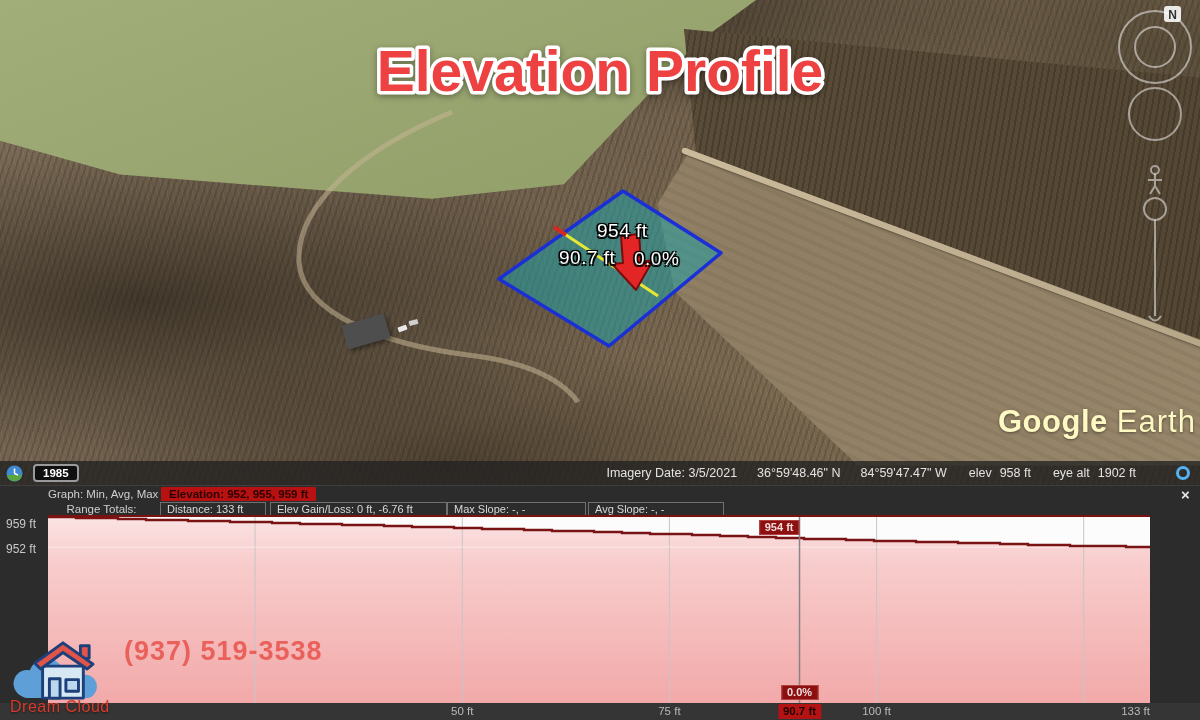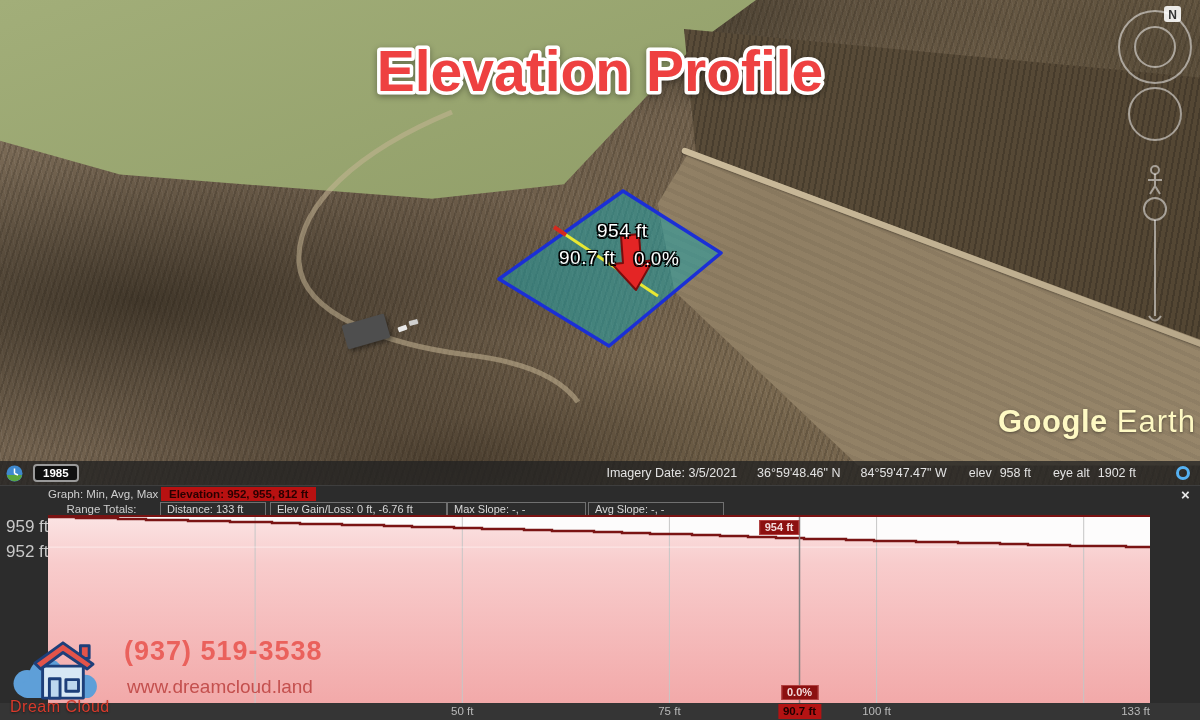--- a/index.html
+++ b/index.html
@@ -71,21 +71,21 @@
     font-weight:bold;font-size:11.5px;padding:0 8px;line-height:14px;}
   .close-x{position:absolute;left:1181px;top:0;color:#e8e8e8;font-size:15px;font-weight:bold;cursor:pointer;}
   .hdr-label2{position:absolute;left:48px;top:17px;width:107px;text-align:center;font-size:11.5px;color:#cfcfcf;}
   .stat-box{position:absolute;top:16px;height:13px;line-height:13px;border:1px solid #707070;
     color:#d8d8d8;font-size:11px;padding:0 6px;white-space:nowrap;overflow:hidden;box-sizing:content-box;}
   .box-dist{left:160px;width:92px;}
   .box-gain{left:270px;width:163px;}
   .box-max{left:447px;width:125px;}
   .box-avg{left:588px;width:122px;}
 
-  .ytick{position:absolute;left:6px;color:#c9c9c9;font-size:17px;}
+  .ytick{position:absolute;left:6px;color:#c9c9c9;font-size:12px;}
   .yt1{top:31px;}.yt2{top:56px;}
 
   .plot{position:absolute;left:48px;top:29px;width:1102px;height:186px;background:#fdfcfc;
     border-top:2px solid #7a1212;}
   .plot svg{position:absolute;inset:0;}
   .plot-badge{position:absolute;font-size:11px;font-weight:bold;background:#8c1010;color:#f3dcdc;
     border:1px solid #b24040;padding:0 5px;line-height:13px;white-space:nowrap;}
   #badge-elev{left:751px;top:3px;transform:translateX(-100%);}
   #badge-slope{left:751px;top:168px;transform:translateX(-50%);}
 
@@ -170,21 +170,21 @@
       <span class="sb-pair">
         <span>eye alt</span>
         <span>1902 ft</span>
       </span>
       <span class="ring-icon"></span>
     </div>
   </div>
 
   <div class="chart-panel">
     <span class="hdr-label">Graph: Min, Avg, Max</span>
-    <span class="elev-badge">Elevation: 952, 955, 812 ft</span>
+    <span class="elev-badge">Elevation: 952, 955, 959 ft</span>
     <span class="close-x">×</span>
 
     <span class="hdr-label2">Range Totals:</span>
     <span class="stat-box box-dist">Distance: 133 ft</span>
     <span class="stat-box box-gain">Elev Gain/Loss: 0 ft, -6.76 ft</span>
     <span class="stat-box box-max">Max Slope: -, -</span>
     <span class="stat-box box-avg">Avg Slope: -, -</span>
 
     <div class="ytick yt1">959 ft</div>
     <div class="ytick yt2">952 ft</div>
@@ -232,15 +232,14 @@
       <g stroke="#1d3f7a" stroke-width="3" stroke-linejoin="round">
         <rect x="75" y="9" width="9" height="13" fill="#e2544a"></rect>
         <rect x="36" y="30" width="42" height="33" fill="#d7e8f5"></rect>
         <polygon points="28,27 57,6 88,28 82,33 57,16 34,33" fill="#e2544a"></polygon>
         <rect x="43" y="43" width="11" height="20" fill="#bcd7ee"></rect>
         <rect x="60" y="44" width="13" height="12" fill="#bcd7ee"></rect>
       </g>
     </svg>
     <div class="dc-name">Dream Cloud</div>
     <div class="dc-phone">(937) 519-3538</div>
-    <div class="dc-site">www.dreamcloud.land</div>
   </div>
 </div>
 
 </body></html>

